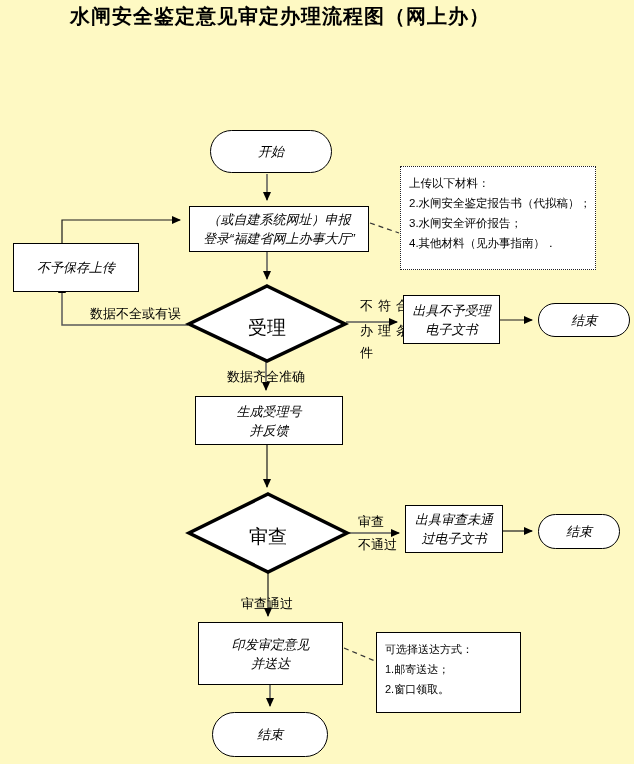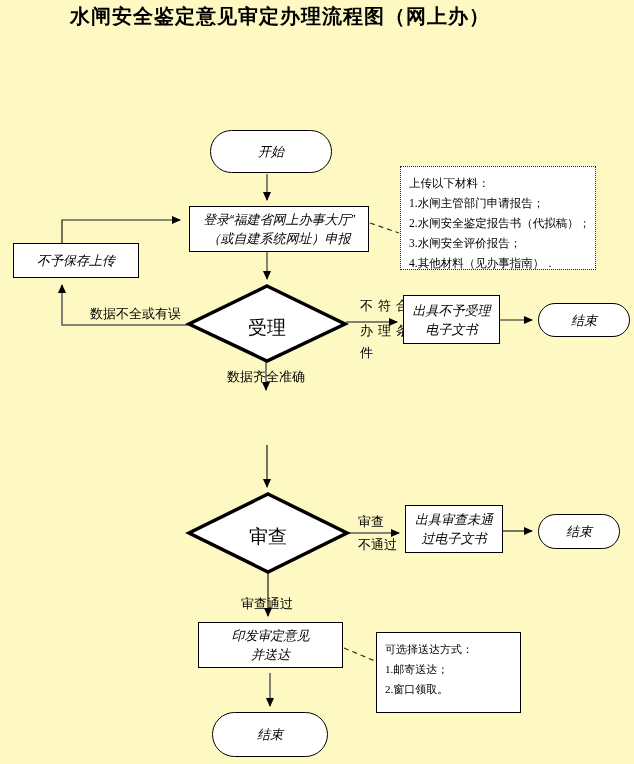--- a/index.html
+++ b/index.html
@@ -60,21 +60,20 @@
   }
   .note {
     position: absolute;
     z-index: 2;
     background: #ffffff;
     font-size: 11.5px;
     line-height: 20px;
     padding: 6px 8px 4px 8px;
     text-align: left;
     white-space: nowrap;
-    font-family: Liberation Serif, serif;
   }
   .note.dotted { border: 1px dotted #222; }
   .note.solid  { border: 1px solid  #000; }
   .spread { letter-spacing: 5px; line-height: 22px; }
 </style>
 </head>
 <body>
 
 <div class="canvas">
 
@@ -117,33 +116,32 @@
 
     <polygon points="267,286 345,324 267,361 189,324" fill="#ffffff" stroke="#000" stroke-width="3.5" stroke-linejoin="miter"></polygon>
     <polygon points="268,494 347,533 268,572 189,533" fill="#ffffff" stroke="#000" stroke-width="3.5" stroke-linejoin="miter"></polygon>
   </svg>
 
   <div class="node stadium" style="left:210px;top:130px;width:122px;height:43px;">
     <span>开始</span>
   </div>
 
   <div class="node" style="left:189px;top:206px;width:180px;height:46px;">
+    <span>（或自建系统网址）申报</span>
     <span>登录“福建省网上办事大厅”</span>
-    <span>（或自建系统网址）申报</span>
   </div>
 
   <div class="note dotted" style="left:400px;top:166px;width:196px;height:104px;">
     <div>上传以下材料：</div>
-    <div>1.水闸主管部门申请报告；</div>
     <div>2.水闸安全鉴定报告书（代拟稿）；</div>
     <div>3.水闸安全评价报告；</div>
     <div>4.其他材料（见办事指南）．</div>
   </div>
 
-  <div class="node" style="left:13px;top:243px;width:126px;height:35px;">
+  <div class="node" style="left:13px;top:243px;width:126px;height:49px;">
     <span>不予保存上传</span>
   </div>
 
   <div class="diamond-label" style="left:227px;top:315px;">受理</div>
 
   <div class="label" style="left:90px;top:304px;">数据不全或有误</div>
   <div class="label" style="left:227px;top:367px;">数据齐全准确</div>
   <div class="label spread" style="left:360px;top:295px;">
     <div>不符合</div>
     <div style="margin-top:3px;">办理条</div>
@@ -152,39 +150,43 @@
 
   <div class="node" style="left:403px;top:295px;width:97px;height:49px;">
     <span>出具不予受理</span>
     <span>电子文书</span>
   </div>
 
   <div class="node stadium" style="left:538px;top:303px;width:92px;height:34px;">
     <span>结束</span>
   </div>
 
+  <div class="node" style="left:195px;top:396px;width:148px;height:49px;">
+    <span>生成受理号</span>
+    <span>并反馈</span>
+  </div>
 
   <div class="diamond-label" style="left:228px;top:524px;">审查</div>
 
   <div class="label" style="left:358px;top:512px;line-height:20px;">
     <div>审查</div>
     <div style="margin-top:3px;">不通过</div>
   </div>
   <div class="label" style="left:241px;top:594px;">审查通过</div>
 
   <div class="node" style="left:405px;top:505px;width:98px;height:48px;">
     <span>出具审查未通</span>
     <span>过电子文书</span>
   </div>
 
   <div class="node stadium" style="left:538px;top:514px;width:82px;height:35px;">
     <span>结束</span>
   </div>
 
-  <div class="node" style="left:198px;top:622px;width:145px;height:46px;">
+  <div class="node" style="left:198px;top:622px;width:145px;height:63px;">
     <span>印发审定意见</span>
     <span>并送达</span>
   </div>
 
   <div class="note solid" style="left:376px;top:632px;width:145px;height:81px;font-size:11px;">
     <div>可选择送达方式：</div>
     <div>1.邮寄送达；</div>
     <div>2.窗口领取。</div>
   </div>
 

